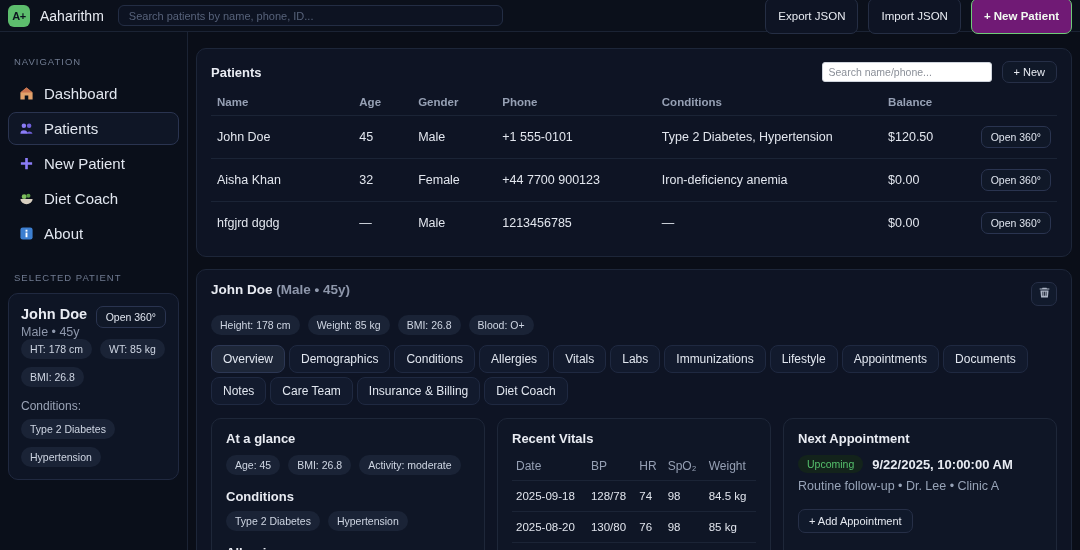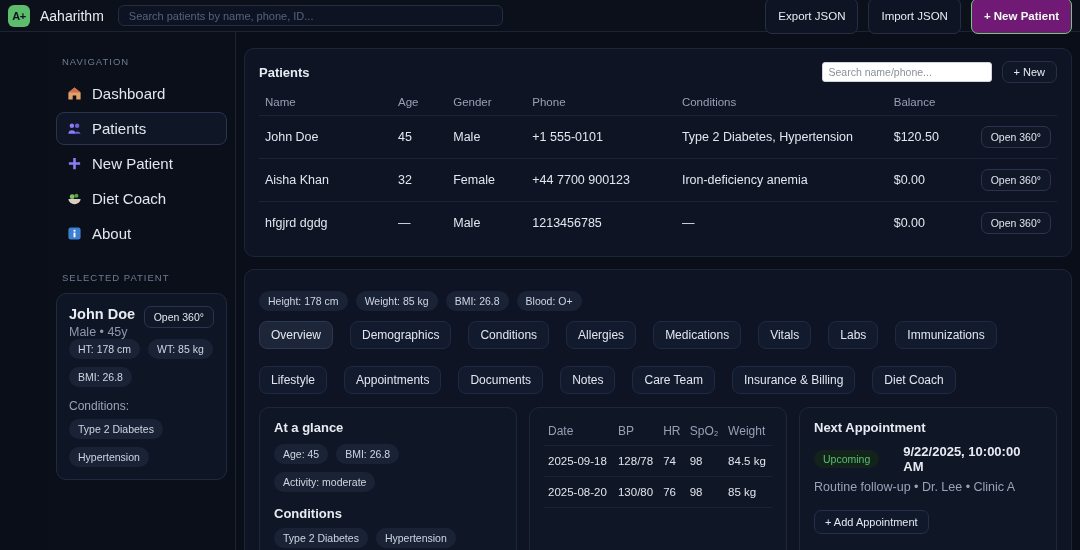--- a/index.html
+++ b/index.html
@@ -30,21 +30,21 @@
   .topbar-spacer { flex:1; }
   .tbtn {
     height:36px; padding:0 12px; font-size:11.5px; border-radius:7px;
     background:#0e1424; border:1px solid #252e44; color:#e8ebf2;
     cursor:pointer; font-family:"Liberation Sans", sans-serif;
   }
   .tbtn.green {
     background:#701a75; border:1px solid #6fcb78; color:#f2fbf2; font-weight:bold;
   }
   
-  .layout { display:flex; height:518px;padding-left:48px; }
+  .layout { display:flex; height:518px; }
   .sidebar {
     width:188px; border-right:1px solid #1b2334; padding:10px 8px; background:#0a0f1a;
   }
   .side-label {
     font-size:9.5px; letter-spacing:1px; color:#707b91; margin:14px 0 10px 6px;
   }
   .nav-item {
     display:flex; align-items:center; gap:10px; padding:7px 10px; margin-bottom:2px;
     font-size:15px; color:#e1e6ef; border-radius:8px; border:1px solid transparent;
     cursor:pointer;
@@ -85,37 +85,37 @@
     font-family:"Liberation Sans", sans-serif;
   }
   .white-search::placeholder { color:#8a8f98; }
   .new-btn {
     margin-left:10px; font-size:11px; padding:4px 11px; border-radius:7px;
     background:#101828; border:1px solid #262f47; color:#e8ebf2; cursor:pointer;
     font-family:"Liberation Sans", sans-serif;
   }
   table.ptable { width:100%; border-collapse:collapse; margin-top:4px; }
   .ptable th {
-    text-align:left; font-weight:normal; font-size:11.5px; color:#96a0b4; padding:9px 6px 7px;
+    text-align:left; font-weight:bold; font-size:11.5px; color:#96a0b4; padding:9px 6px 7px;
   }
   .ptable td {
     font-size:12.5px; color:#e2e6ee; padding:10px 6px; border-top:1px solid #1b2436;
   }
   .ptable td.action { text-align:right; }
   
   .detail-head { display:flex; align-items:flex-start; justify-content:space-between; }
   .detail-title { font-size:13.5px; font-weight:bold; }
   .detail-title .meta { color:#8e97ab; font-weight:bold; }
   .icon-btn {
     width:26px; height:24px; border-radius:7px; background:#111a2c;
     border:1px solid #262f47; display:flex; align-items:center; justify-content:center;
     cursor:pointer;
   }
   .detail-chips { display:flex; gap:8px; margin:9px 0 10px; flex-wrap:wrap; }
-  .tabs { display:flex; flex-wrap:wrap; gap:17px; }
+  .tabs { display:flex; flex-wrap:wrap; gap:4px; }
   .tab {
     font-size:12px; color:#e1e6ef; padding:6px 11px; border-radius:8px;
     background:#121a2d; border:1px solid #1f2941; cursor:pointer; white-space:nowrap;
   }
   .tab.active { background:#1d2638; border-color:#2c3753; }
   .cards { display:grid; grid-template-columns:1fr 1fr 1fr; gap:12px; margin-top:13px; }
   .card {
     background:#0f1626; border:1px solid #1e2739; border-radius:10px;
     padding:12px 14px; min-height:150px;
   }
@@ -123,21 +123,21 @@
   .card-sec-title { font-size:13px; font-weight:bold; margin:14px 0 7px; }
   .chip-row { display:flex; flex-wrap:wrap; gap:8px; }
   table.vtable { width:100%; border-collapse:collapse; }
   .vtable th {
     text-align:left; font-weight:normal; font-size:12px; color:#96a0b4;
     padding:4px 4px 7px; border-bottom:1px solid #1b2436;
   }
   .vtable td {
     font-size:11.5px; color:#e0e4ec; padding:9px 4px; border-bottom:1px solid #1b2436;
   }
-  .appt-line { display:flex; align-items:center; gap:24px; margin-bottom:6px; }
+  .appt-line { display:flex; align-items:center; gap:9px; margin-bottom:6px; }
   .badge {
     font-size:10.5px; color:#55c06c; background:#13231b; border-radius:999px; padding:3px 9px;
   }
   .appt-date { font-size:13px; font-weight:bold; }
   .appt-details { font-size:12.5px; color:#97a3b7; }
   .add-appt {
     margin-top:16px; font-size:11px; padding:5px 10px; border-radius:7px;
     background:#10192b; border:1px solid #262f47; color:#e4e8f0; cursor:pointer;
     font-family:"Liberation Sans", sans-serif;
   }
@@ -292,34 +292,47 @@
             <td>1213456785</td>
             <td>—</td>
             <td>$0.00</td>
             <td class="action"><button class="mini-btn">Open 360°</button></td>
           </tr>
         </tbody>
       </table>
     </div>
 
     <div class="panel">
+      <div class="detail-head">
+        <div class="detail-title">
+          <span>John Doe</span>
+          <span class="meta">(Male • 45y)</span>
+        </div>
+        <div class="icon-btn">
+          <span>
+            <svg viewBox="0 0 16 16" width="13" height="13">
+                <path d="M5.5 2h5l.5 1H14v1.4H2V3h3ZM3 5.5h10L12.2 14H3.8Z" fill="#aeb6c6"></path>
+                <path d="M6 7v5M8 7v5M10 7v5" stroke="#0f1626" stroke-width="1"></path>
+              </svg>
+          </span>
+        </div>
+      </div>
 
       <div class="detail-chips">
         <span class="chip">Height: 178 cm</span>
         <span class="chip">Weight: 85 kg</span>
         <span class="chip">BMI: 26.8</span>
         <span class="chip">Blood: O+</span>
       </div>
 
       <div class="tabs">
         <div class="tab active">Overview</div>
         <div class="tab">Demographics</div>
         <div class="tab">Conditions</div>
         <div class="tab">Allergies</div>
-        <div class="tab">Medications</div>
         <div class="tab">Vitals</div>
         <div class="tab">Labs</div>
         <div class="tab">Immunizations</div>
         <div class="tab">Lifestyle</div>
         <div class="tab">Appointments</div>
         <div class="tab">Documents</div>
         <div class="tab">Notes</div>
         <div class="tab">Care Team</div>
         <div class="tab">Insurance &amp; Billing</div>
         <div class="tab">Diet Coach</div>
@@ -337,20 +350,21 @@
           <div class="card-sec-title">Conditions</div>
           <div class="chip-row">
             <span class="chip">Type 2 Diabetes</span>
             <span class="chip">Hypertension</span>
           </div>
           <div class="card-sec-title">Allergies</div>
 
         </div>
 
         <div class="card">
+          <div class="card-title">Recent Vitals</div>
           <table class="vtable">
             <thead>
               <tr>
                 <th>Date</th>
                 <th>BP</th>
                 <th>HR</th>
                 <th>SpO₂</th>
                 <th>Weight</th>
               </tr>
             </thead>

